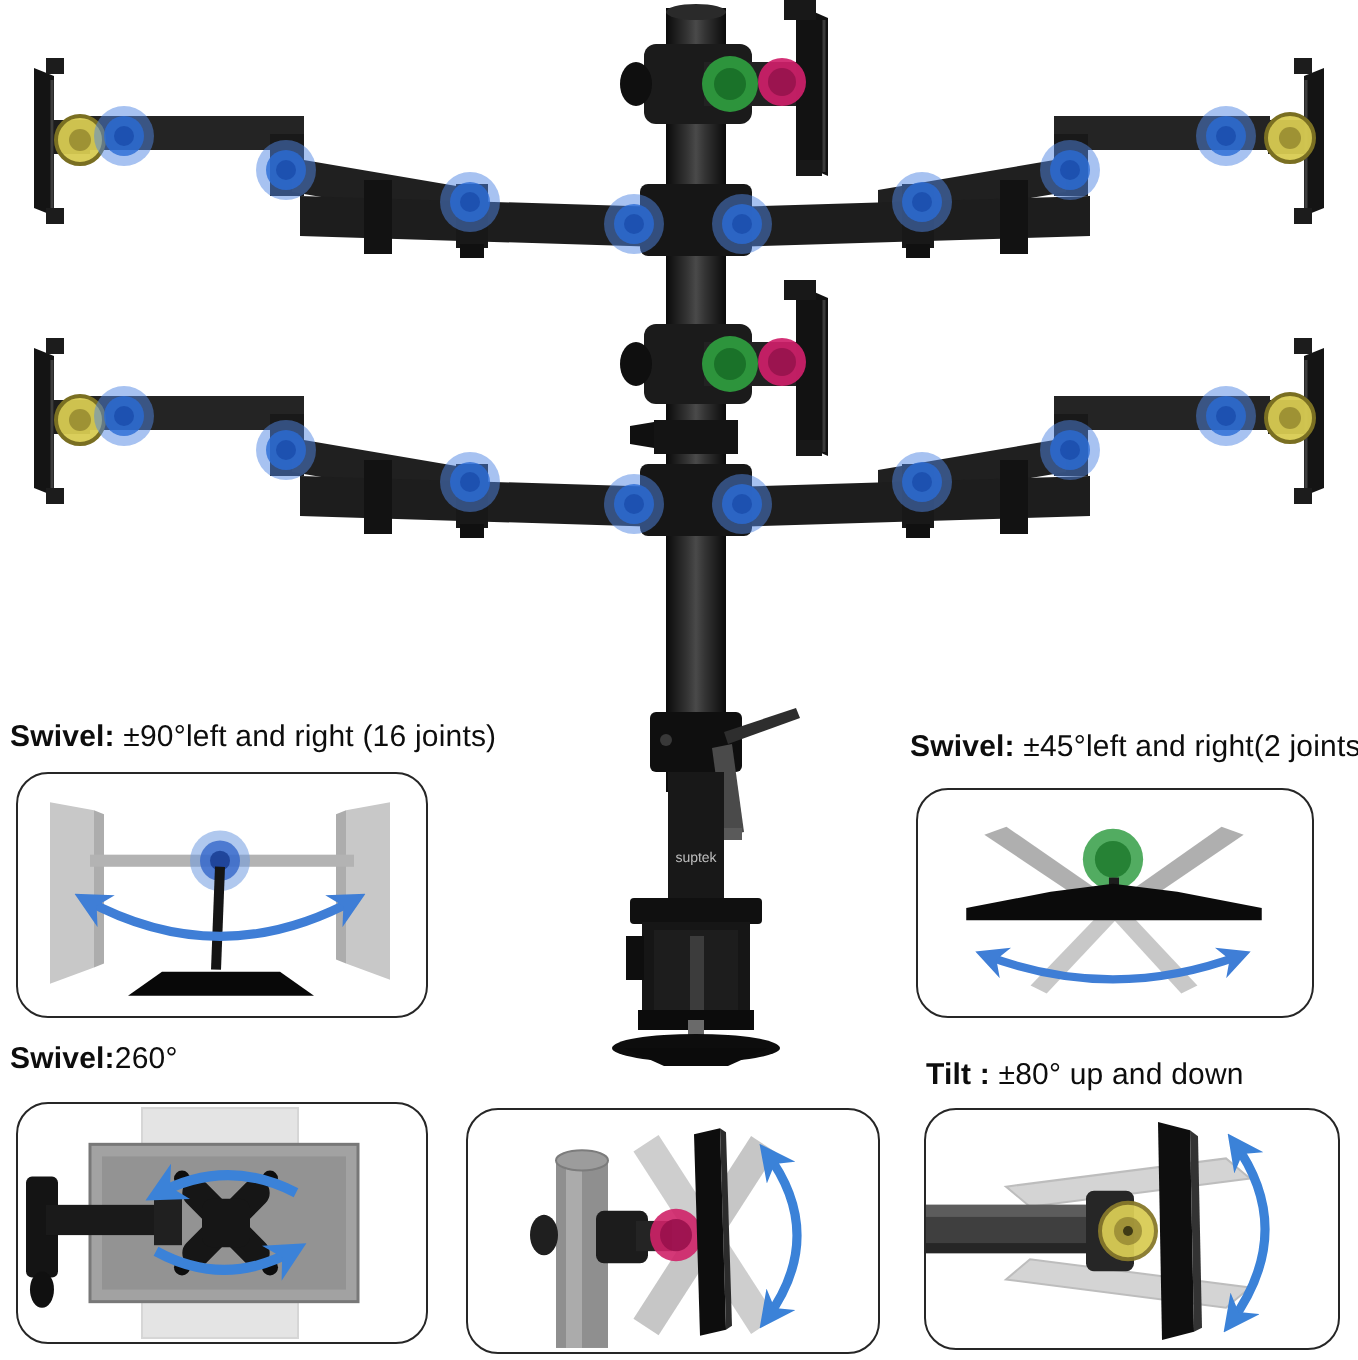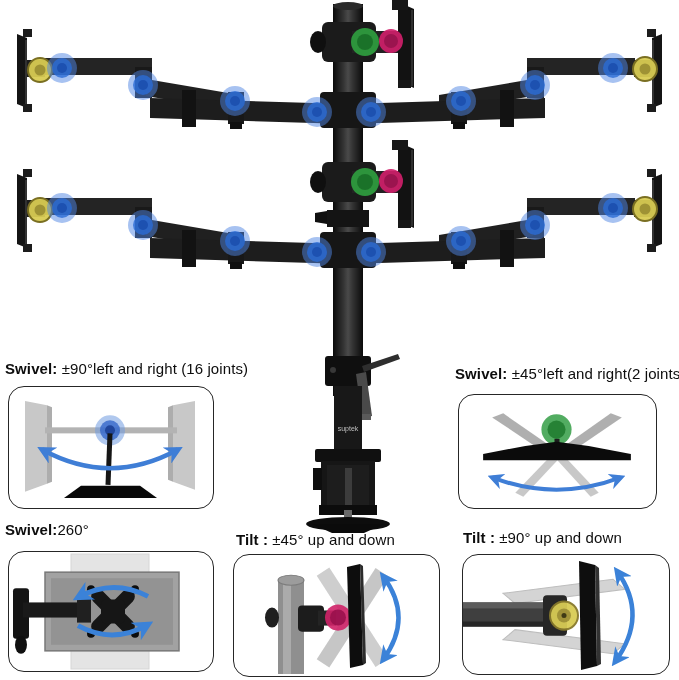--- a/index.html
+++ b/index.html
@@ -249,23 +249,20 @@
         <circle cx="82" cy="37" r="4" fill="#0d0d0d"></circle>
           <circle cx="126" cy="37" r="4" fill="#0d0d0d"></circle>
         <circle cx="82" cy="81" r="4" fill="#0d0d0d"></circle>
           <circle cx="126" cy="81" r="4" fill="#0d0d0d"></circle>
       </g>
       <path d="M 139,44 Q 104,26 69,45" fill="none" stroke="#3b82d8" stroke-width="5" marker-end="url(#ah3)"></path>
       <path d="M 69,73 Q 104,92 139,72" fill="none" stroke="#3b82d8" stroke-width="5" marker-end="url(#ah3)"></path>
     </svg>
   </div>
 
-  <div class="feature-label" style="left:236px;top:531px">
-    <b>Tilt :</b><span> ±45° up and down</span>
-  </div>
   <div class="feature-box" style="left:233px;top:554px;width:205px;height:121px">
     <svg viewBox="0 0 205 120" preserveAspectRatio="none">
       <defs>
           <marker id="ah4" viewBox="0 0 10 10" refX="7" refY="5" markerWidth="4" markerHeight="4" orient="auto-start-reverse">
             <path d="M0,0 L10,5 L0,10 L3,5 Z" fill="#3b82d8"></path>
           </marker>
         </defs>
       <g opacity="0.8">
         <rect x="111" y="8" width="15" height="108" fill="#b8b8b8" transform="rotate(33 118 62)"></rect>
         <rect x="111" y="8" width="15" height="108" fill="#c2c2c2" transform="rotate(-33 118 62)"></rect>
@@ -282,21 +279,21 @@
         <circle cx="104" cy="62" r="13" fill="#cf2268" opacity="0.9"></circle>
         <circle cx="104" cy="62" r="8" fill="#99114c" opacity="0.9"></circle>
       </g>
       <polygon points="113,12 126,9 129,109 116,112" fill="#0d0d0d"></polygon>
       <polygon points="126,9 129,11 132,107 129,109" fill="#2c2c2c"></polygon>
       <path d="M 149,21 Q 180,62 149,104" fill="none" stroke="#3b82d8" stroke-width="4.5" marker-start="url(#ah4)" marker-end="url(#ah4)"></path>
     </svg>
   </div>
 
   <div class="feature-label" style="left:463px;top:529px">
-    <b>Tilt :</b><span> ±90° up and down</span>
+    <b>Tilt :</b><span> ±80° up and down</span>
   </div>
   <div class="feature-box" style="left:462px;top:554px;width:206px;height:119px">
     <svg viewBox="0 0 206 118" preserveAspectRatio="none">
       <defs>
           <marker id="ah5" viewBox="0 0 10 10" refX="7" refY="5" markerWidth="4" markerHeight="4" orient="auto-start-reverse">
             <path d="M0,0 L10,5 L0,10 L3,5 Z" fill="#3b82d8"></path>
           </marker>
         </defs>
       <g>
         <polygon points="40,38 150,24 162,34 52,48" fill="#cdcdcd" opacity="0.85" stroke="#b2b2b2"></polygon>

